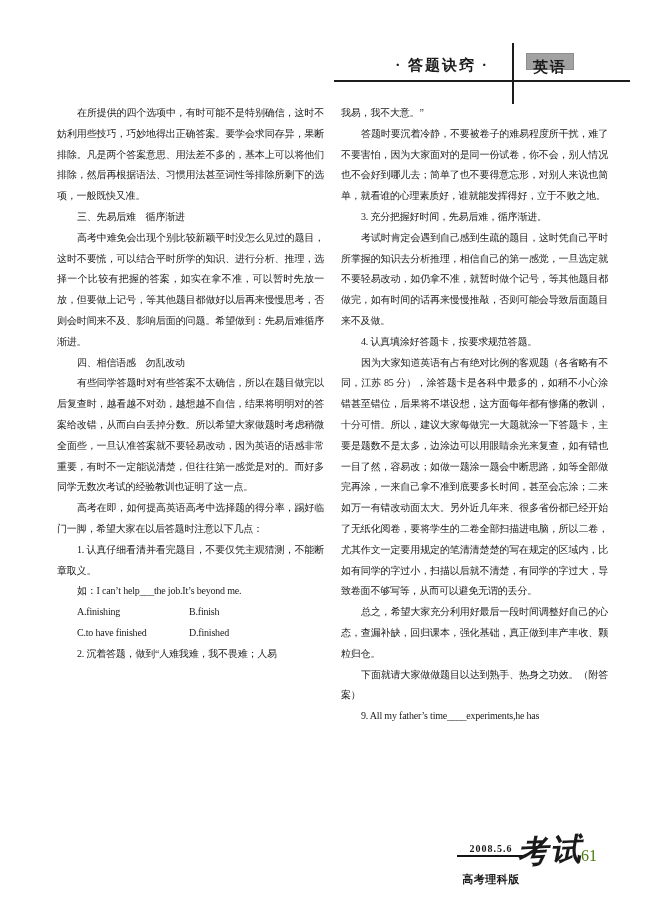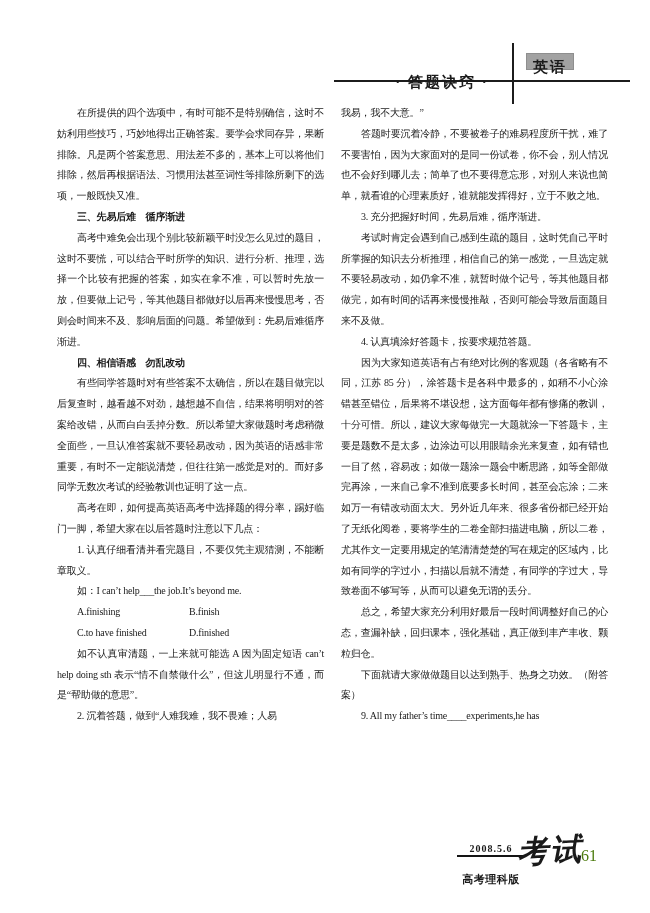--- a/index.html
+++ b/index.html
@@ -7,42 +7,42 @@
   .page{
     position:relative;width:650px;height:913px;background:#ffffff;
     font-family:"Liberation Serif","DejaVu Serif",serif;color:#1a1a1a;
     overflow:hidden;
   }
   
   .hdr-rule{position:absolute;left:334px;top:80px;width:296px;height:2px;background:#1c1c1c;}
   .hdr-vline{position:absolute;left:512px;top:43px;width:2px;height:61px;background:#1c1c1c;}
   .hdr-label{
     position:absolute;left:376px;top:56px;width:132px;text-align:center;
-    font-size:15px;font-weight:bold;letter-spacing:2px;white-space:nowrap;margin-top:17px;
+    font-size:15px;font-weight:bold;letter-spacing:2px;white-space:nowrap;
   }
   .hdr-badge{
     position:absolute;left:526px;top:53px;width:48px;height:17px;line-height:25px;
     text-align:center;background:#a2a2a2;border:1px solid #8e8e8e;box-sizing:border-box;
     font-family:"Liberation Sans","DejaVu Sans",sans-serif;
     font-weight:bold;font-size:15px;letter-spacing:2px;
   }
   
   .columns{
     position:absolute;left:57px;top:103px;width:551px;
     display:flex;gap:17px;
   }
   .col{
     width:267px;flex:0 0 267px;
     font-size:10px;line-height:20.8px;letter-spacing:-0.2px;
     text-align:justify;text-justify:inter-character;
   }
   .col .p{text-indent:2em;margin:0;}
   .col .pc{text-indent:0;margin:0;}
   .col .h{
-    text-indent:2em;margin:0;font-weight:bold;
+    text-indent:2em;margin:0;font-weight:normal;
     font-family:"Liberation Sans","DejaVu Sans",sans-serif;
   }
   .opts{display:flex;padding-left:2em;margin:0;}
   .opts .opt-a{width:112px;flex:0 0 112px;}
   .opts .opt-b{flex:1;}
   
   .f-issue{
     position:absolute;left:457px;top:843px;width:68px;text-align:center;
     font-family:"Liberation Sans","DejaVu Sans",sans-serif;font-weight:bold;
   }
@@ -76,21 +76,20 @@
         <div class="p">1. 认真仔细看清并看完题目，不要仅凭主观猜测，不能断章取义。</div>
         <div class="p">如：I can’t help___the job.It’s beyond me.</div>
         <div class="opts">
           <span class="opt opt-a">A.finishing</span>
           <span class="opt opt-b">B.finish</span>
         </div>
         <div class="opts">
           <span class="opt opt-a">C.to have finished</span>
           <span class="opt opt-b">D.finished</span>
         </div>
-        <div class="p">如不认真审清题，一上来就可能选 A 因为固定短语 can’t help doing sth 表示“情不自禁做什么”，但这儿明显行不通，而是“帮助做的意思”。</div>
         <div class="p">2. 沉着答题，做到“人难我难，我不畏难；人易</div>
       </div>
     <div class="col">
         <div class="pc">我易，我不大意。”</div>
         <div class="p">答题时要沉着冷静，不要被卷子的难易程度所干扰，难了不要害怕，因为大家面对的是同一份试卷，你不会，别人情况也不会好到哪儿去；简单了也不要得意忘形，对别人来说也简单，就看谁的心理素质好，谁就能发挥得好，立于不败之地。</div>
         <div class="p">3. 充分把握好时间，先易后难，循序渐进。</div>
         <div class="p">考试时肯定会遇到自己感到生疏的题目，这时凭自己平时所掌握的知识去分析推理，相信自己的第一感觉，一旦选定就不要轻易改动，如仍拿不准，就暂时做个记号，等其他题目都做完，如有时间的话再来慢慢推敲，否则可能会导致后面题目来不及做。</div>
         <div class="p">4. 认真填涂好答题卡，按要求规范答题。</div>
         <div class="p">因为大家知道英语有占有绝对比例的客观题（各省略有不同，江苏 85 分），涂答题卡是各科中最多的，如稍不小心涂错甚至错位，后果将不堪设想，这方面每年都有惨痛的教训，十分可惜。所以，建议大家每做完一大题就涂一下答题卡，主要是题数不是太多，边涂边可以用眼睛余光来复查，如有错也一目了然，容易改；如做一题涂一题会中断思路，如等全部做完再涂，一来自己拿不准到底要多长时间，甚至会忘涂；二来如万一有错改动面太大。另外近几年来、很多省份都已经开始了无纸化阅卷，要将学生的二卷全部扫描进电脑，所以二卷，尤其作文一定要用规定的笔清清楚楚的写在规定的区域内，比如有同学的字过小，扫描以后就不清楚，有同学的字过大，导致卷面不够写等，从而可以避免无谓的丢分。</div>
         <div class="p">总之，希望大家充分利用好最后一段时间调整好自己的心态，查漏补缺，回归课本，强化基础，真正做到丰产丰收、颗粒归仓。</div>

